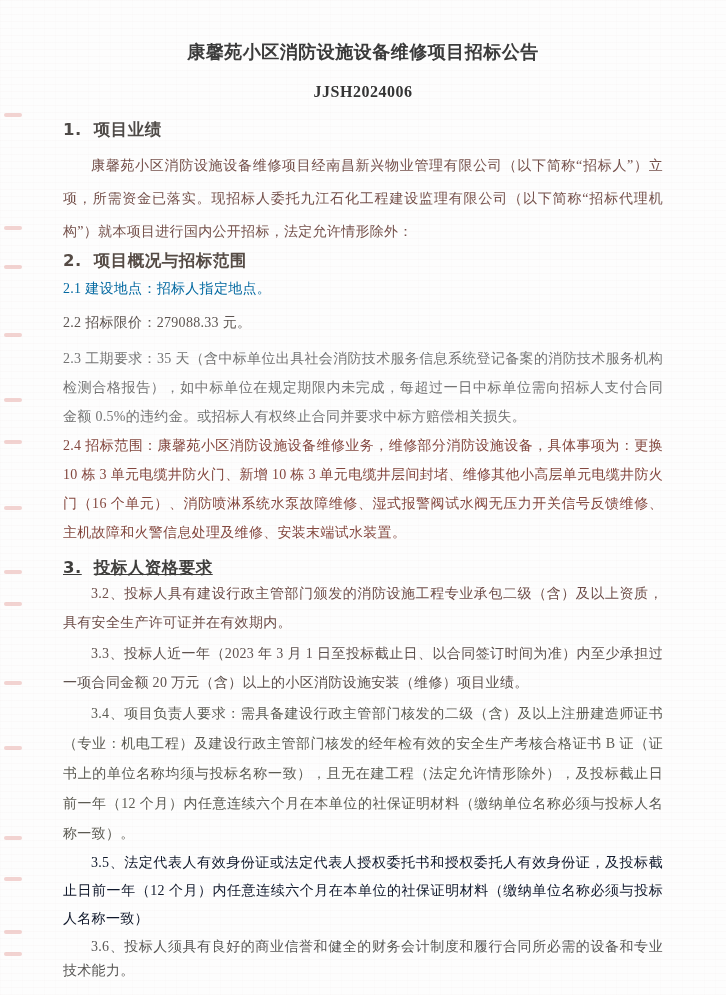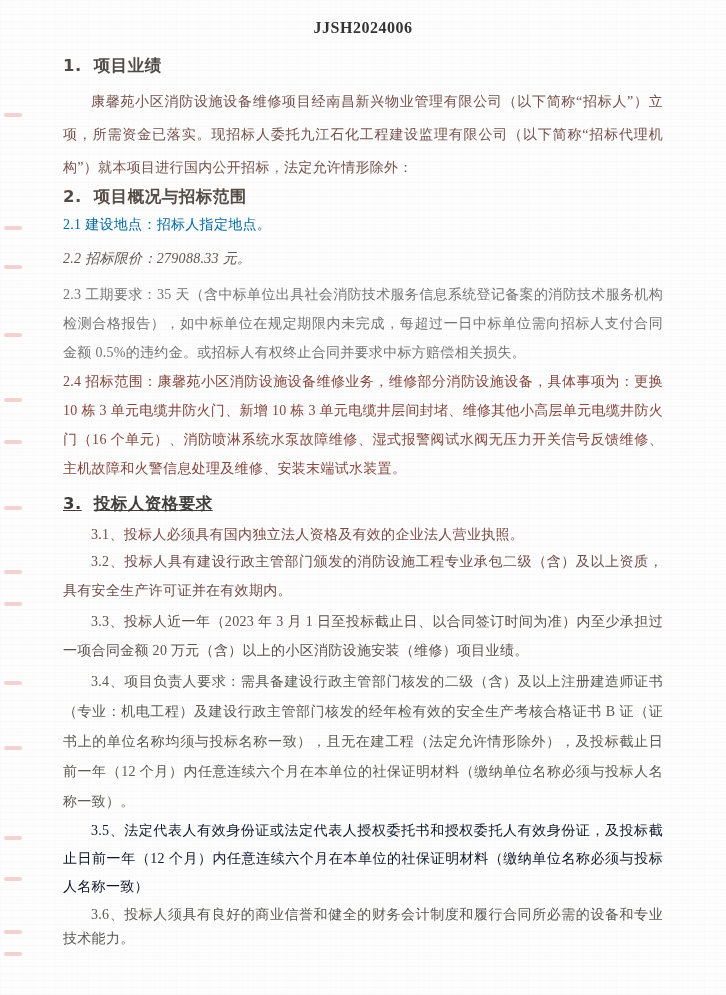--- a/index.html
+++ b/index.html
@@ -63,21 +63,21 @@
   p.para {
     font-size: 14px;
     text-align: justify;
     letter-spacing: 0.3px;
   }
   .indent { text-indent: 2em; }
   
   .p11 { margin-top: 8px;  line-height: 33px; color: #74504a; }
   
   .p21 { margin-top: 6px; line-height: 22px; color: #0369a1; }
-  .p22 { margin-top: 12px; line-height: 22px; color: #5d5551; font-style: italic; }
+  .p22 { margin-top: 12px; line-height: 22px; color: #5d5551; }
   .p23 { margin-top: 10px;  line-height: 29px; color: #737373; }
   .p24 { margin-top: 0px;  line-height: 29px; color: #83473e; }
   
   .p31 { margin-top: 8px;  line-height: 24px; color: #7b4b44; }
   .p32 {  line-height: 29px; color: #6d4d48; }
   .p33 { margin-top: 2px;  line-height: 29px; color: #5e514d; }
   .p34 { margin-top: 2px;  line-height: 30px; color: #5b5a52; }
   .p35 { margin-top: 0px;  line-height: 28px; color: #0f172a; }
   .p36 { margin-top: 2px;  line-height: 24px; color: #585755; }
 </style>
@@ -97,39 +97,39 @@
 <div class="scan-mark" style="top:602px"></div>
 <div class="scan-mark" style="top:681px"></div>
 <div class="scan-mark" style="top:746px"></div>
 <div class="scan-mark" style="top:836px"></div>
 <div class="scan-mark" style="top:877px"></div>
 <div class="scan-mark" style="top:930px"></div>
 <div class="scan-mark" style="top:952px"></div>
 
 <div class="page">
 
+  <div class="doc-title">康馨苑小区消防设施设备维修项目招标公告</div>
 
   <div class="doc-number">JJSH2024006</div>
 
   <div class="sec-heading h1">
     <span class="sec-num">1.</span><span>项目业绩</span>
   </div>
   <p class="para indent p11">康馨苑小区消防设施设备维修项目经南昌新兴物业管理有限公司（以下简称“招标人”）立项，所需资金已落实。现招标人委托九江石化工程建设监理有限公司（以下简称“招标代理机构”）就本项目进行国内公开招标，法定允许情形除外：</p>
 
   <div class="sec-heading h2">
     <span class="sec-num">2.</span><span>项目概况与招标范围</span>
   </div>
   <p class="para p21">2.1 建设地点：招标人指定地点。</p>
   <p class="para p22">2.2 招标限价：279088.33 元。</p>
   <p class="para p23">2.3 工期要求：35 天（含中标单位出具社会消防技术服务信息系统登记备案的消防技术服务机构检测合格报告），如中标单位在规定期限内未完成，每超过一日中标单位需向招标人支付合同金额 0.5%的违约金。或招标人有权终止合同并要求中标方赔偿相关损失。</p>
   <p class="para p24">2.4 招标范围：康馨苑小区消防设施设备维修业务，维修部分消防设施设备，具体事项为：更换 10 栋 3 单元电缆井防火门、新增 10 栋 3 单元电缆井层间封堵、维修其他小高层单元电缆井防火门（16 个单元）、消防喷淋系统水泵故障维修、湿式报警阀试水阀无压力开关信号反馈维修、主机故障和火警信息处理及维修、安装末端试水装置。</p>
 
   <div class="sec-heading h3">
     <span class="sec-num">3.</span><span>投标人资格要求</span>
   </div>
-  <p class="para indent p31">3.1、投标人必须具有国内独立法人资格及有效的企业法人营业执照。</p>
   <p class="para indent p32">3.2、投标人具有建设行政主管部门颁发的消防设施工程专业承包二级（含）及以上资质，具有安全生产许可证并在有效期内。</p>
   <p class="para indent p33">3.3、投标人近一年（2023 年 3 月 1 日至投标截止日、以合同签订时间为准）内至少承担过一项合同金额 20 万元（含）以上的小区消防设施安装（维修）项目业绩。</p>
   <p class="para indent p34">3.4、项目负责人要求：需具备建设行政主管部门核发的二级（含）及以上注册建造师证书（专业：机电工程）及建设行政主管部门核发的经年检有效的安全生产考核合格证书 B 证（证书上的单位名称均须与投标名称一致），且无在建工程（法定允许情形除外），及投标截止日前一年（12 个月）内任意连续六个月在本单位的社保证明材料（缴纳单位名称必须与投标人名称一致）。</p>
   <p class="para indent p35">3.5、法定代表人有效身份证或法定代表人授权委托书和授权委托人有效身份证，及投标截止日前一年（12 个月）内任意连续六个月在本单位的社保证明材料（缴纳单位名称必须与投标人名称一致）</p>
   <p class="para indent p36">3.6、投标人须具有良好的商业信誉和健全的财务会计制度和履行合同所必需的设备和专业技术能力。</p>
 
 </div>
 
 </body></html>

